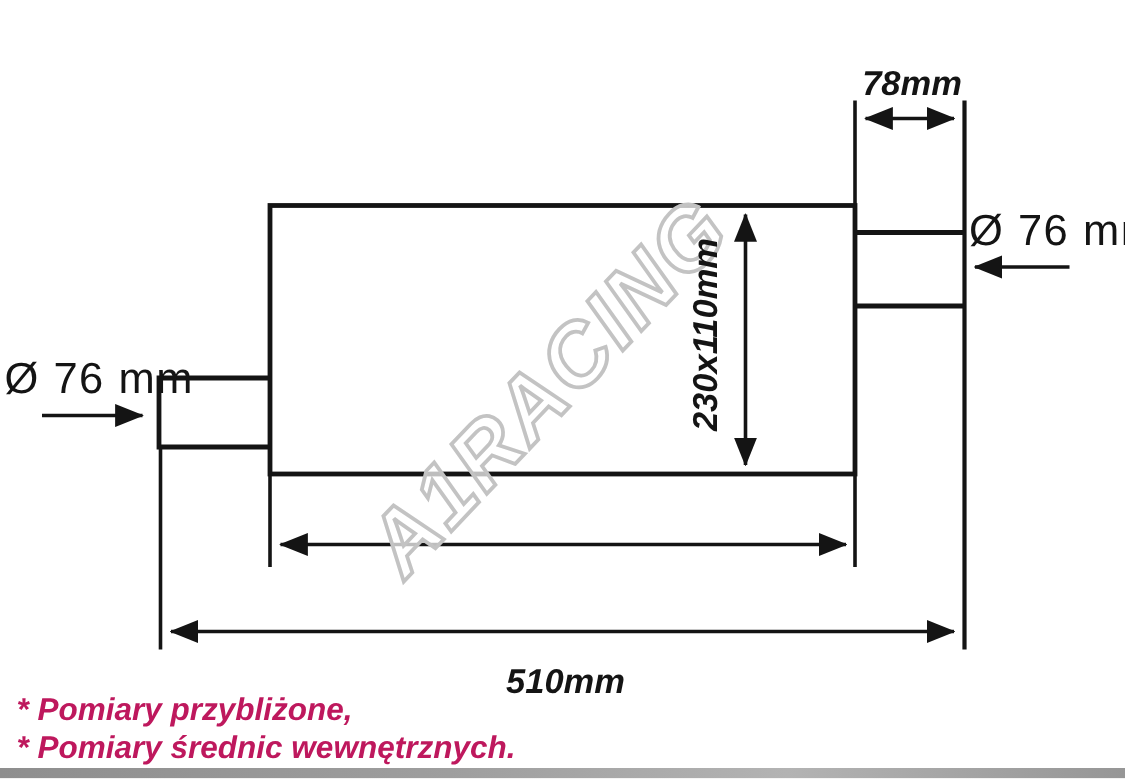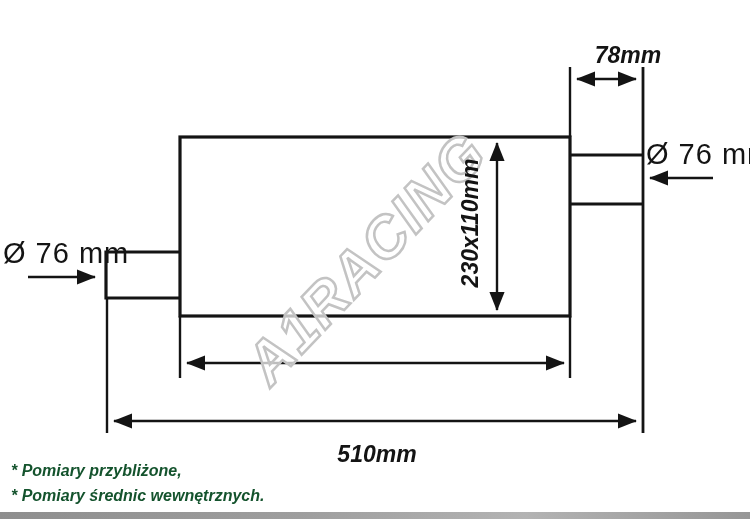--- a/index.html
+++ b/index.html
@@ -46,24 +46,24 @@
     color:rgba(255,255,255,0.72);
     -webkit-text-stroke:2.5px #c3c3c3;
     transform:rotate(-46.5deg);
     transform-origin:center center;
     pointer-events:none;
   }
   .note{
     position:absolute;
     z-index:3;
     left:11px;
-    color:#14532d;
+    color:#be185d;
     font-weight:bold;
     font-style:italic;
-    font-size:16px;
+    font-size:21px;
     white-space:nowrap;
   }
   #note-1{top:462px;}
   #note-2{top:487px;text-align:right;}
   #bottom-strip{
     position:absolute;
     z-index:4;
     left:0;bottom:0;
     width:750px;height:7px;
     background:linear-gradient(90deg,#8e8e8e 0%,#9e9e9e 40%,#b3b3b3 70%,#969696 100%);
@@ -97,21 +97,21 @@
     <line x1="497" y1="143" x2="497" y2="310" stroke="#141414" stroke-width="2.4" marker-start="url(#arr)" marker-end="url(#arr)"></line>
     <line x1="187" y1="363" x2="564" y2="363" stroke="#141414" stroke-width="2.4" marker-start="url(#arr)" marker-end="url(#arr)"></line>
     <line x1="114" y1="421" x2="636" y2="421" stroke="#141414" stroke-width="2.4" marker-start="url(#arr)" marker-end="url(#arr)"></line>
 
     <line x1="713" y1="178" x2="650" y2="178" stroke="#141414" stroke-width="2.4" marker-end="url(#arr)"></line>
     <line x1="28" y1="277" x2="95" y2="277" stroke="#141414" stroke-width="2.4" marker-end="url(#arr)"></line>
   </svg>
 
   <div id="watermark">A1RACING</div>
 
-  <div class="lbl dim-lbl" style="left:576px;top:42px;width:104px;">78mm</div>
+  <div class="lbl dim-lbl" style="left:556px;top:42px;width:104px;">78mm</div>
 
   <div class="lbl dia-lbl" style="left:646px;top:138px;">Ø 76 mm</div>
 
   <div class="lbl dia-lbl" style="left:3px;top:237px;">Ø 76 mm</div>
 
   <div class="lbl dim-lbl vert-lbl" style="left:386px;top:209px;width:170px;height:28px;">230x110mm</div>
 
 
   <div class="lbl dim-lbl" style="left:315px;top:396px;width:124px;margin-top:45px;">510mm</div>
 

